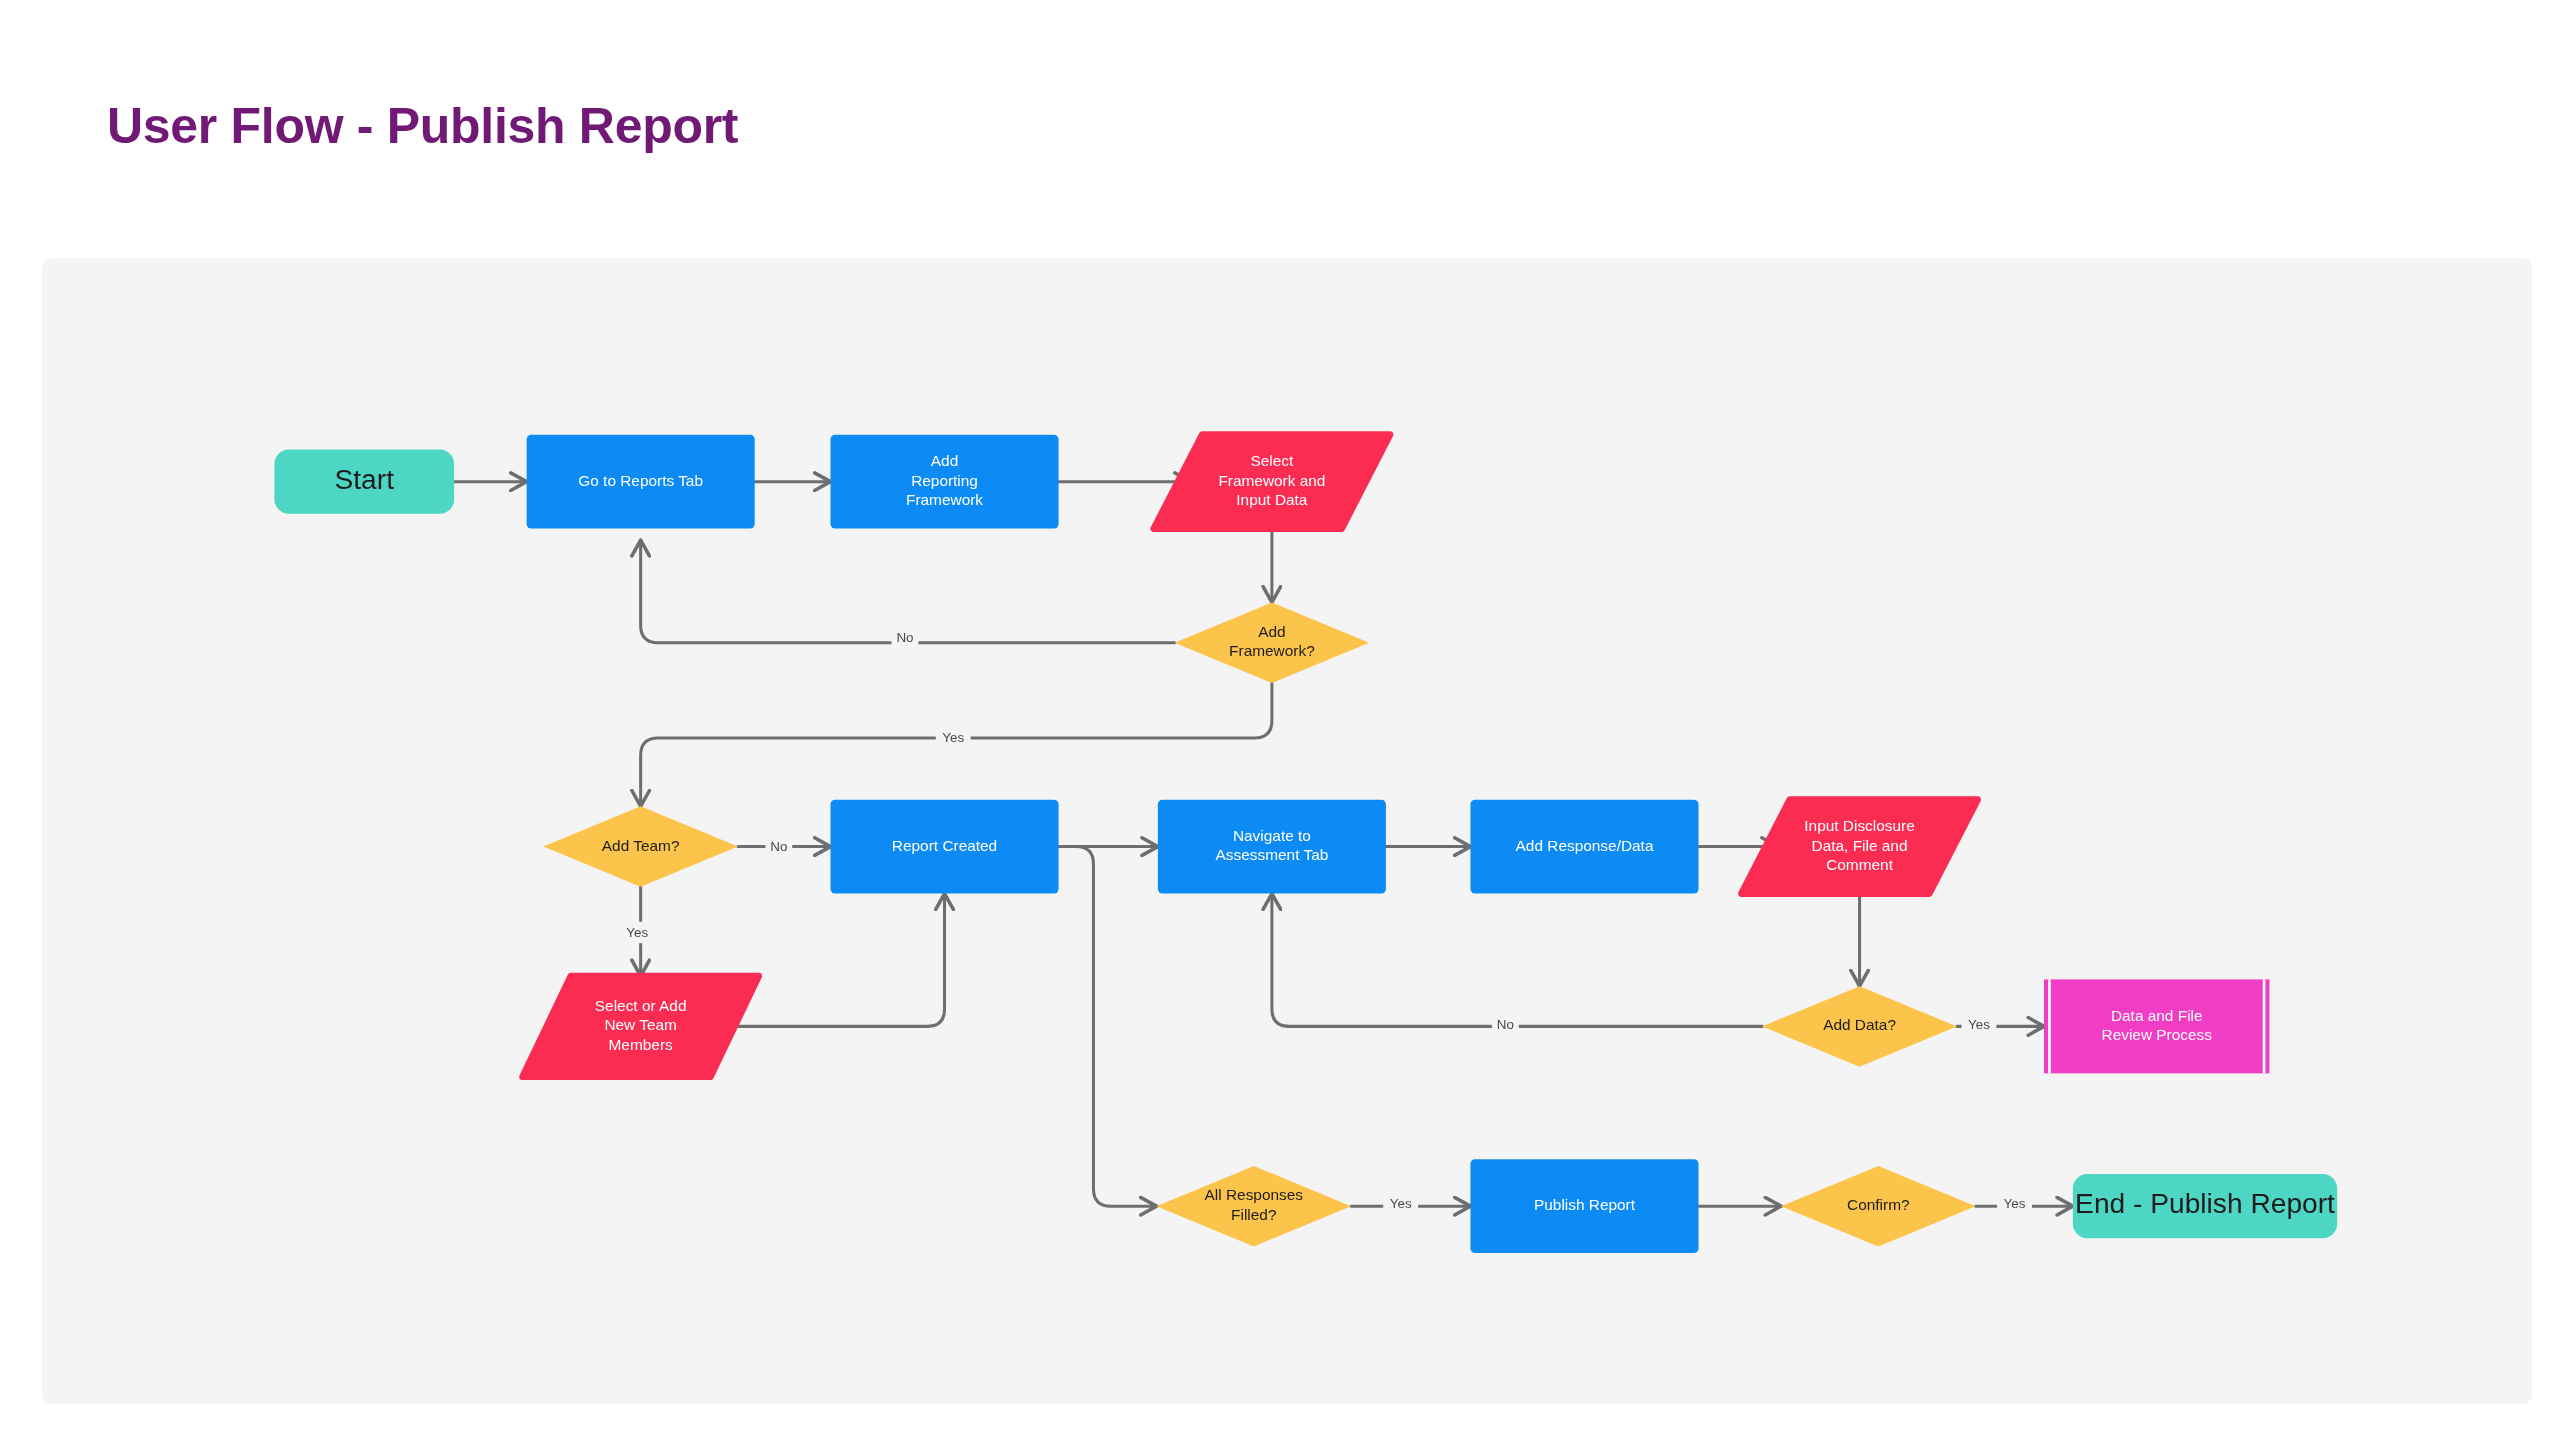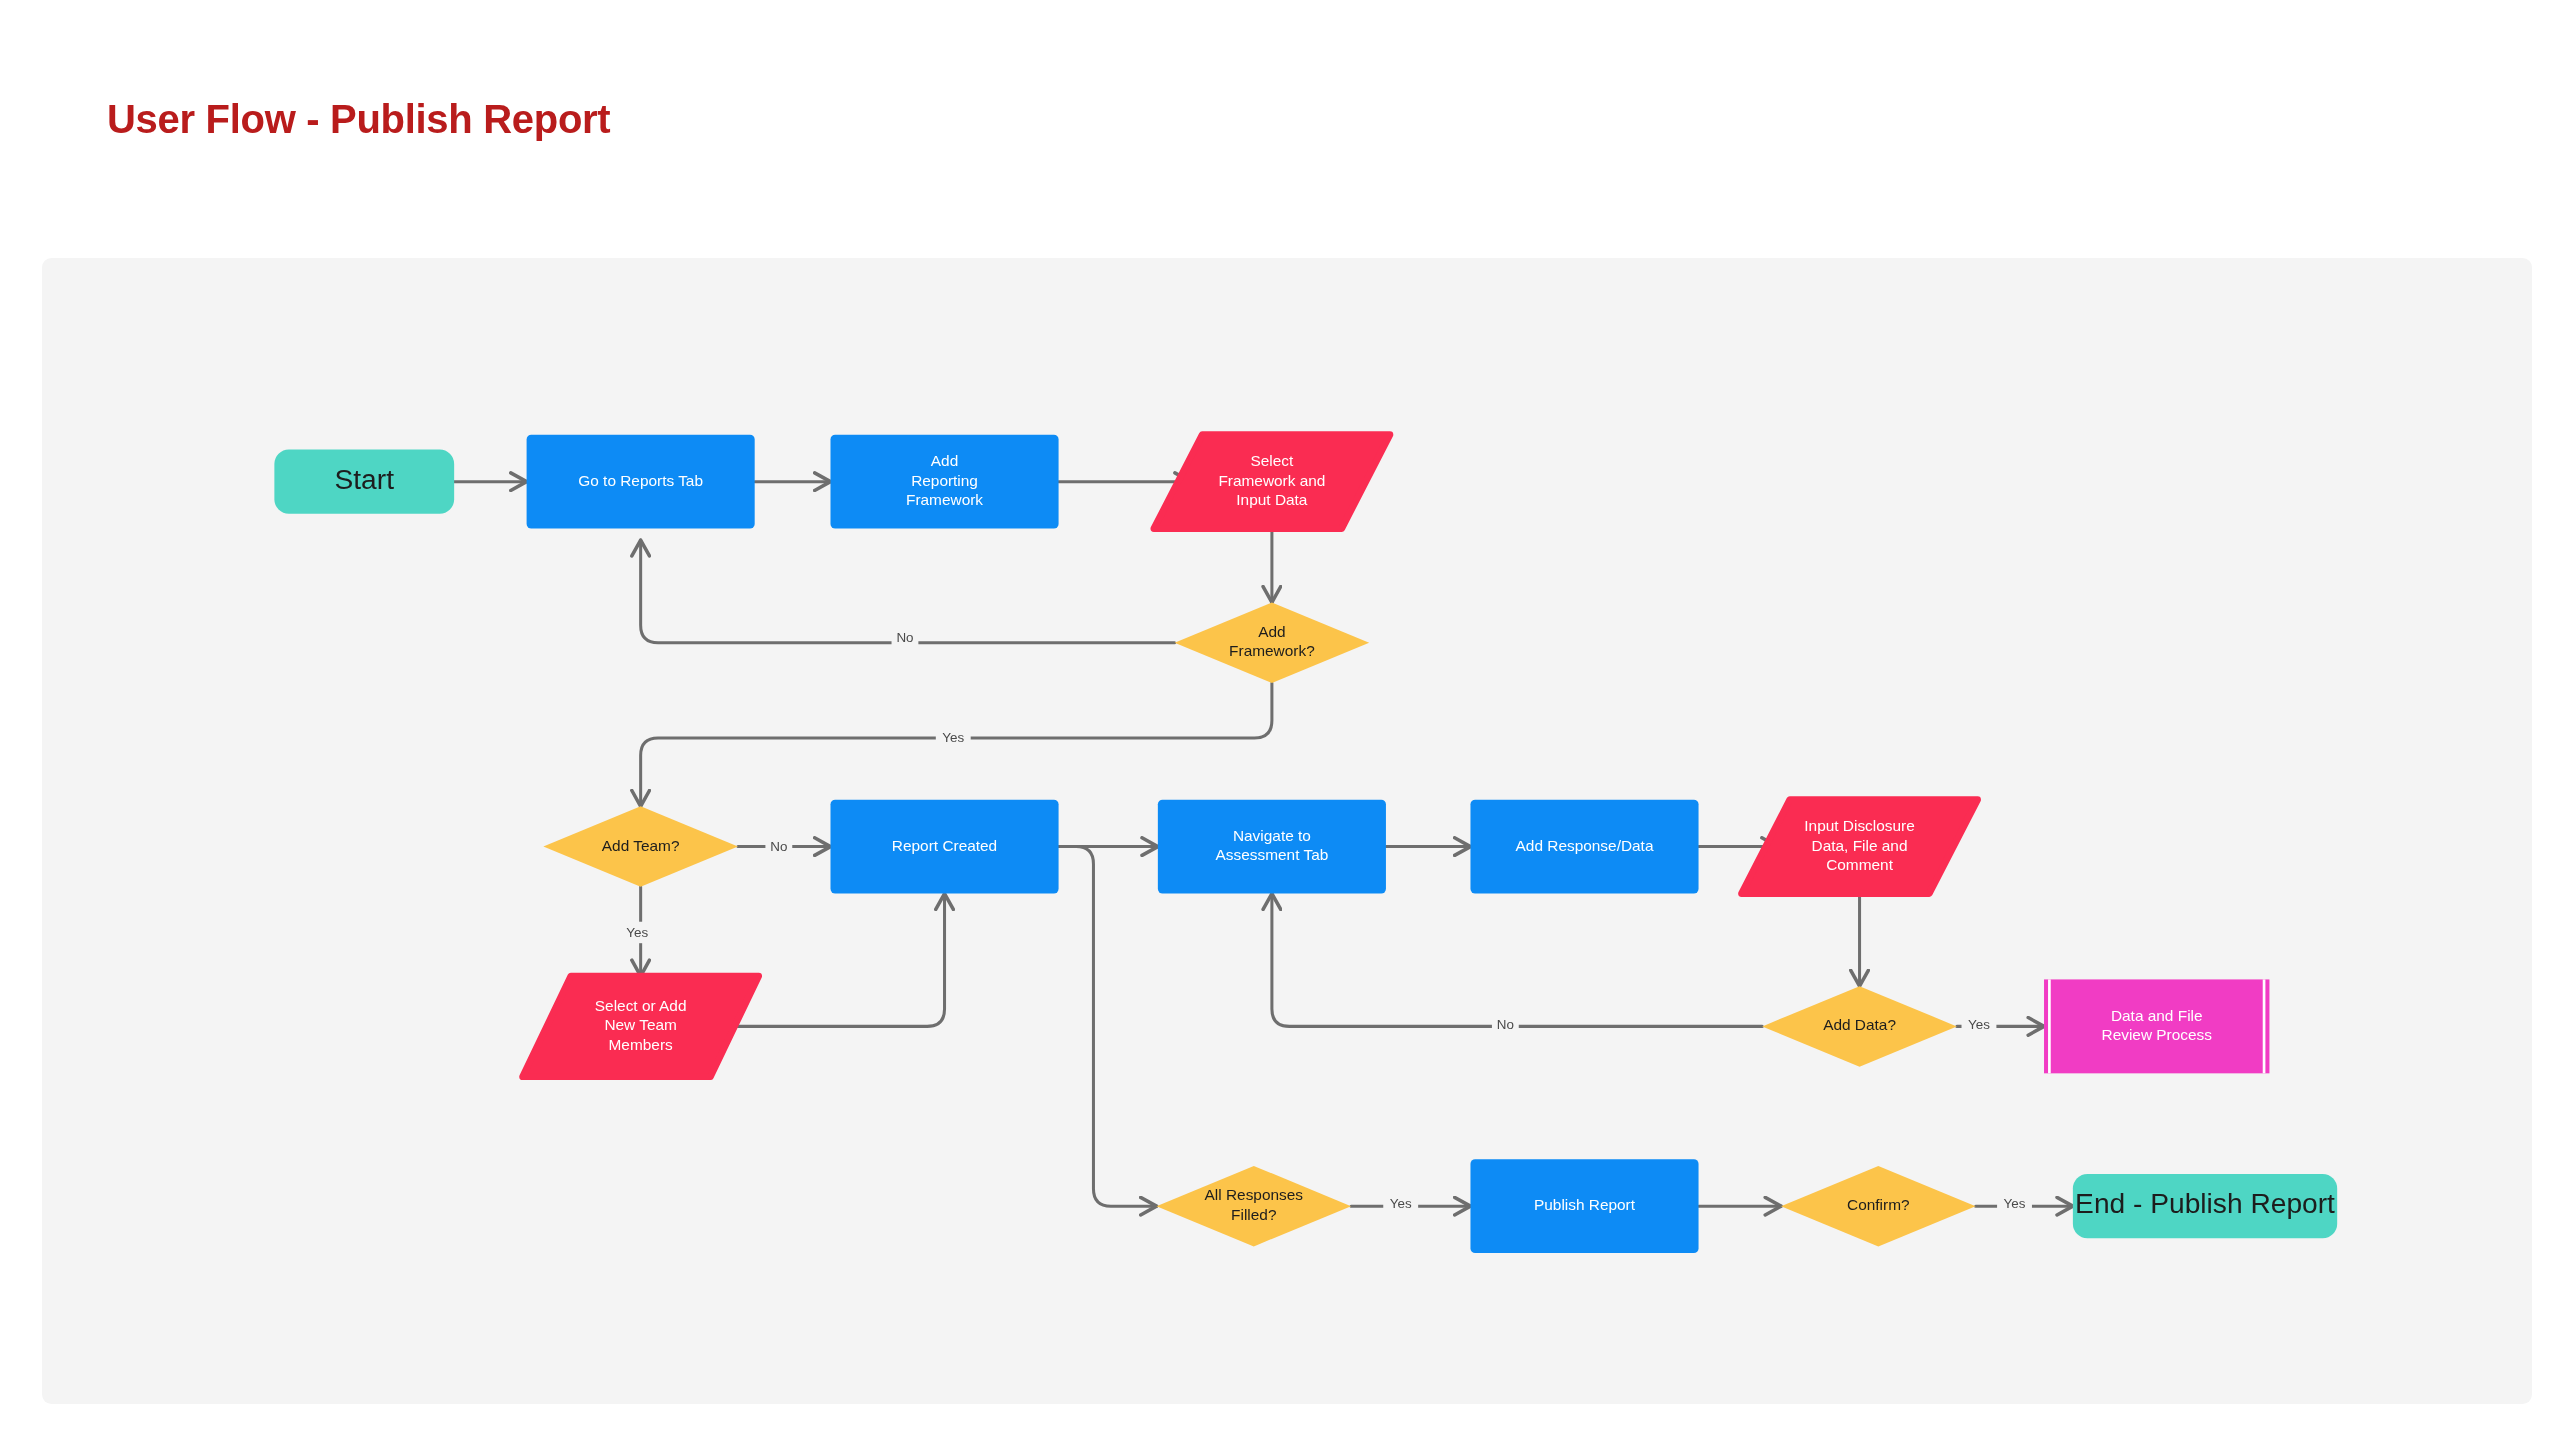--- a/index.html
+++ b/index.html
@@ -14,23 +14,23 @@
   #page {
     position: relative;
     width: 2576px;
     height: 1449px;
     background: #ffffff;
   }
   #page-title {
     position: absolute;
     left: 107px;
     top: 97px;
-    font-size: 40px;
+    font-size: 50px;
     font-weight: bold;
-    color: #b91c1c;
+    color: #701a75;
     letter-spacing: -0.3px;
     white-space: nowrap;
   }
   #canvas-card {
     position: absolute;
     left: 42px;
     top: 258px;
     width: 2490px;
     height: 1146px;
     background: #f4f4f4;

